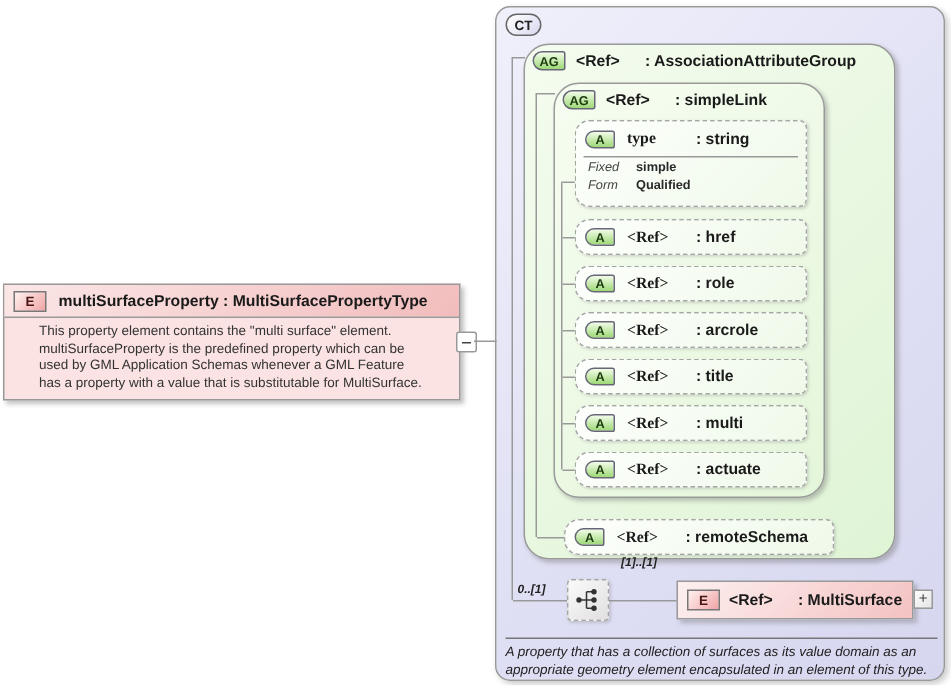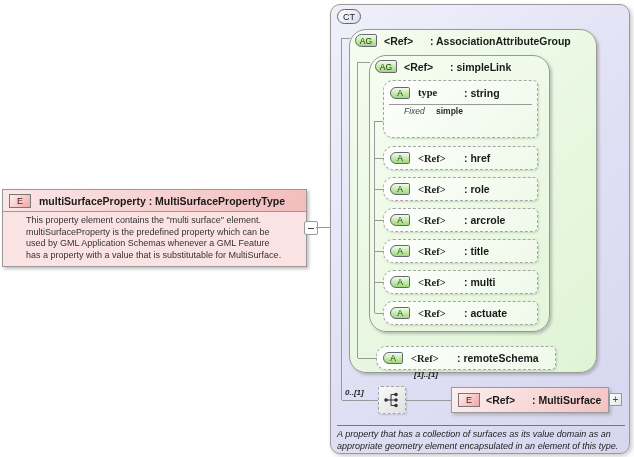--- a/index.html
+++ b/index.html
@@ -11,21 +11,21 @@
   
   .el-box{position:absolute;left:2px;top:189px;width:303px;height:76px;border:1px solid #999;
           background:#FCE3E3;box-shadow:2px 2px 3px rgba(120,120,120,.45);}
   .el-header{height:21px;display:flex;align-items:center;padding-left:6px;
              background:linear-gradient(135deg,#FBE7E7,#F2BCBC);border-bottom:1px solid #999;}
   .el-title{font-weight:bold;font-size:10.5px;white-space:nowrap;text-align:right;}
   .el-annotation{padding:3px 23px;font-size:9px;line-height:1.3;color:#333;}
 
   
   .badge{display:inline-flex;align-items:center;justify-content:center;box-sizing:border-box;
-         font-weight:normal;flex:none;}
+         font-weight:bold;flex:none;}
   .badge-e{width:22px;height:14px;margin-right:8px;border:1px solid #777;
            background:linear-gradient(135deg,#FFF1F1,#F0A5A5);font-size:9px;color:#4a1414;}
   .badge-ct{width:24px;height:15px;border:1px solid #666;border-radius:8px;
             background:linear-gradient(135deg,#ffffff,#D9D9F0);font-size:9px;color:#222;}
   .badge-ag{width:22px;height:13px;border:1px solid #667;border-radius:7px 2px 2px 7px;
             background:linear-gradient(180deg,#F2FCE8,#9ED977);font-size:8.5px;color:#1d3a10;}
   .badge-a{width:20px;height:12px;border:1px solid #667;border-radius:7px 2px 2px 7px;
            background:linear-gradient(180deg,#F2FCE8,#9ED977);font-size:8.5px;color:#1d3a10;}
 
   
@@ -51,21 +51,21 @@
   .name-label{font-weight:bold;font-size:10.5px;white-space:nowrap;}
 
   .attr-box{position:absolute;width:155px;height:24px;border:1px dashed #A5A5A5;
             border-radius:10px 5px 5px 10px;background:linear-gradient(135deg,#FDFFFC,#EFF9E9);
             box-shadow:1px 1px 2px rgba(140,140,140,.35);box-sizing:border-box;
             display:flex;align-items:center;padding-left:6px;}
   .attr-box .ref-label{width:46px;margin-left:8px;font-family:Liberation Serif, serif;}
   .attr-type{height:58px;display:block;padding:0;}
   .attr-type-header{display:flex;align-items:center;height:23px;padding-left:6px;}
   .facet-divider{height:1px;background:#999;margin:0 5px;}
-  .facet-row{display:flex;padding-left:8px;margin-top:2px;line-height:1.15;margin-left:12px;}
+  .facet-row{display:flex;padding-left:8px;margin-top:2px;line-height:1.15;}
   .facet-label{font-style:italic;font-size:8.5px;color:#444;width:32px;flex:none;}
   .facet-value{font-weight:bold;font-size:8.5px;color:#2a2a2a;}
 
   
   .occ-label{position:absolute;font-style:italic;font-weight:bold;font-size:8px;color:#222;white-space:nowrap;}
   .seq-icon{position:absolute;left:47px;top:381px;width:28px;height:28px;border:1px dashed #A5A5A5;
             border-radius:3px;background:linear-gradient(135deg,#FAFAFA,#E0E0E0);
             box-shadow:1px 1px 2px rgba(140,140,140,.35);display:flex;align-items:center;justify-content:center;
             box-sizing:border-box;}
   .ms-box{position:absolute;left:120px;top:382px;width:158px;height:26px;border:1px solid #999;
@@ -139,20 +139,24 @@
         <div class="attr-box attr-type" style="left:13px;top:24px;">
           <div class="attr-type-header">
             <span class="badge badge-a">A</span>
             <span class="ref-label">type</span>
             <span class="name-label">: string</span>
           </div>
           <div class="facet-divider"></div>
           <div class="facet-row">
             <span class="facet-label">Fixed</span>
             <span class="facet-value">simple</span>
+          </div>
+          <div class="facet-row">
+            <span class="facet-label">Form</span>
+            <span class="facet-value">Qualified</span>
           </div>
         </div>
 
         <div class="attr-box" style="left:13px;top:90px;">
           <span class="badge badge-a">A</span>
           <span class="ref-label">&lt;Ref&gt;</span>
           <span class="name-label">: href</span>
         </div>
         <div class="attr-box" style="left:13px;top:121px;">
           <span class="badge badge-a">A</span>

